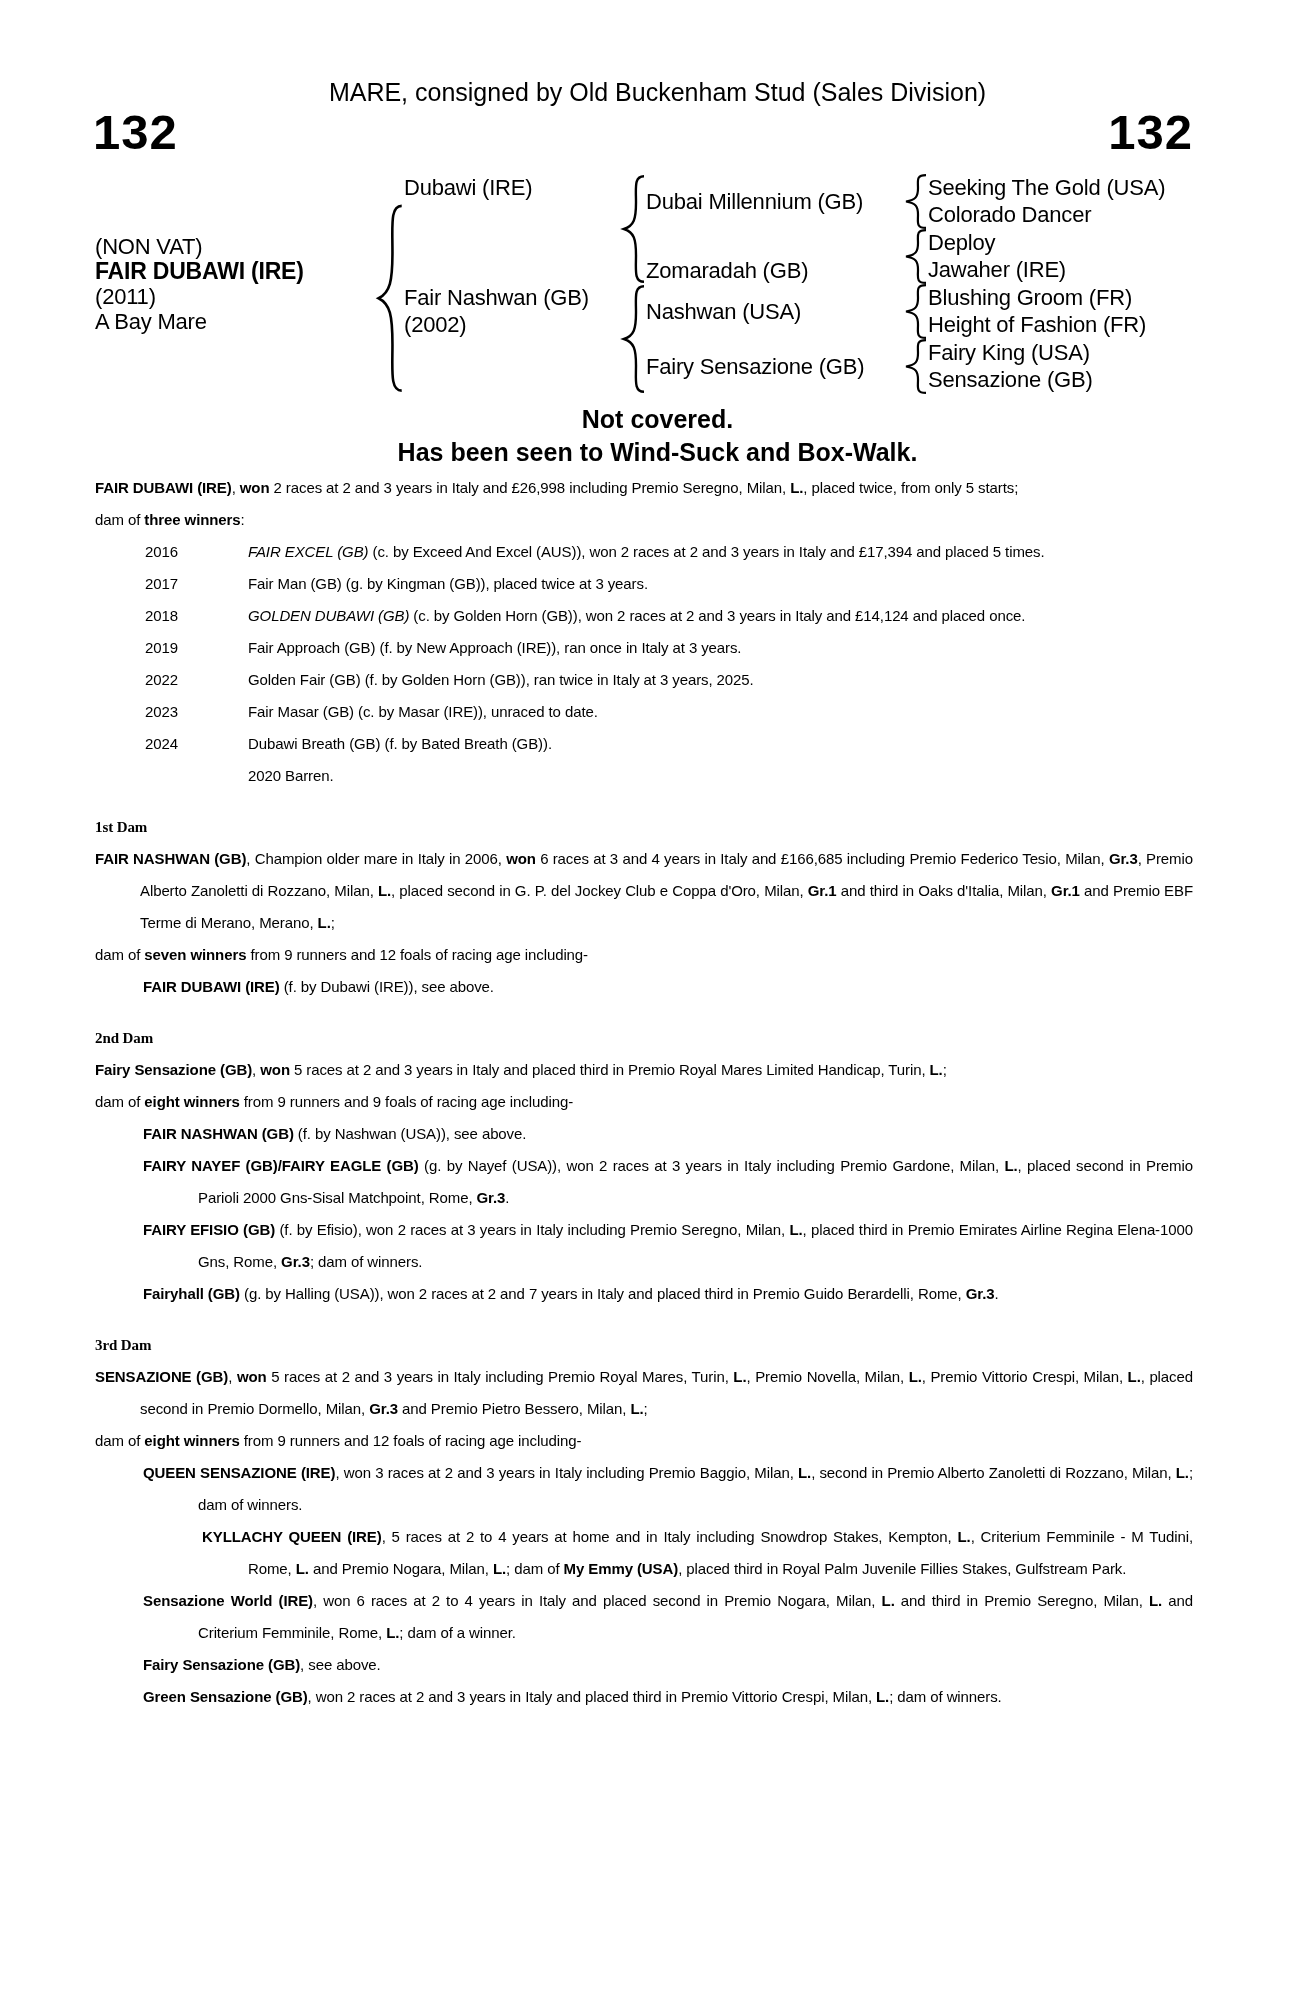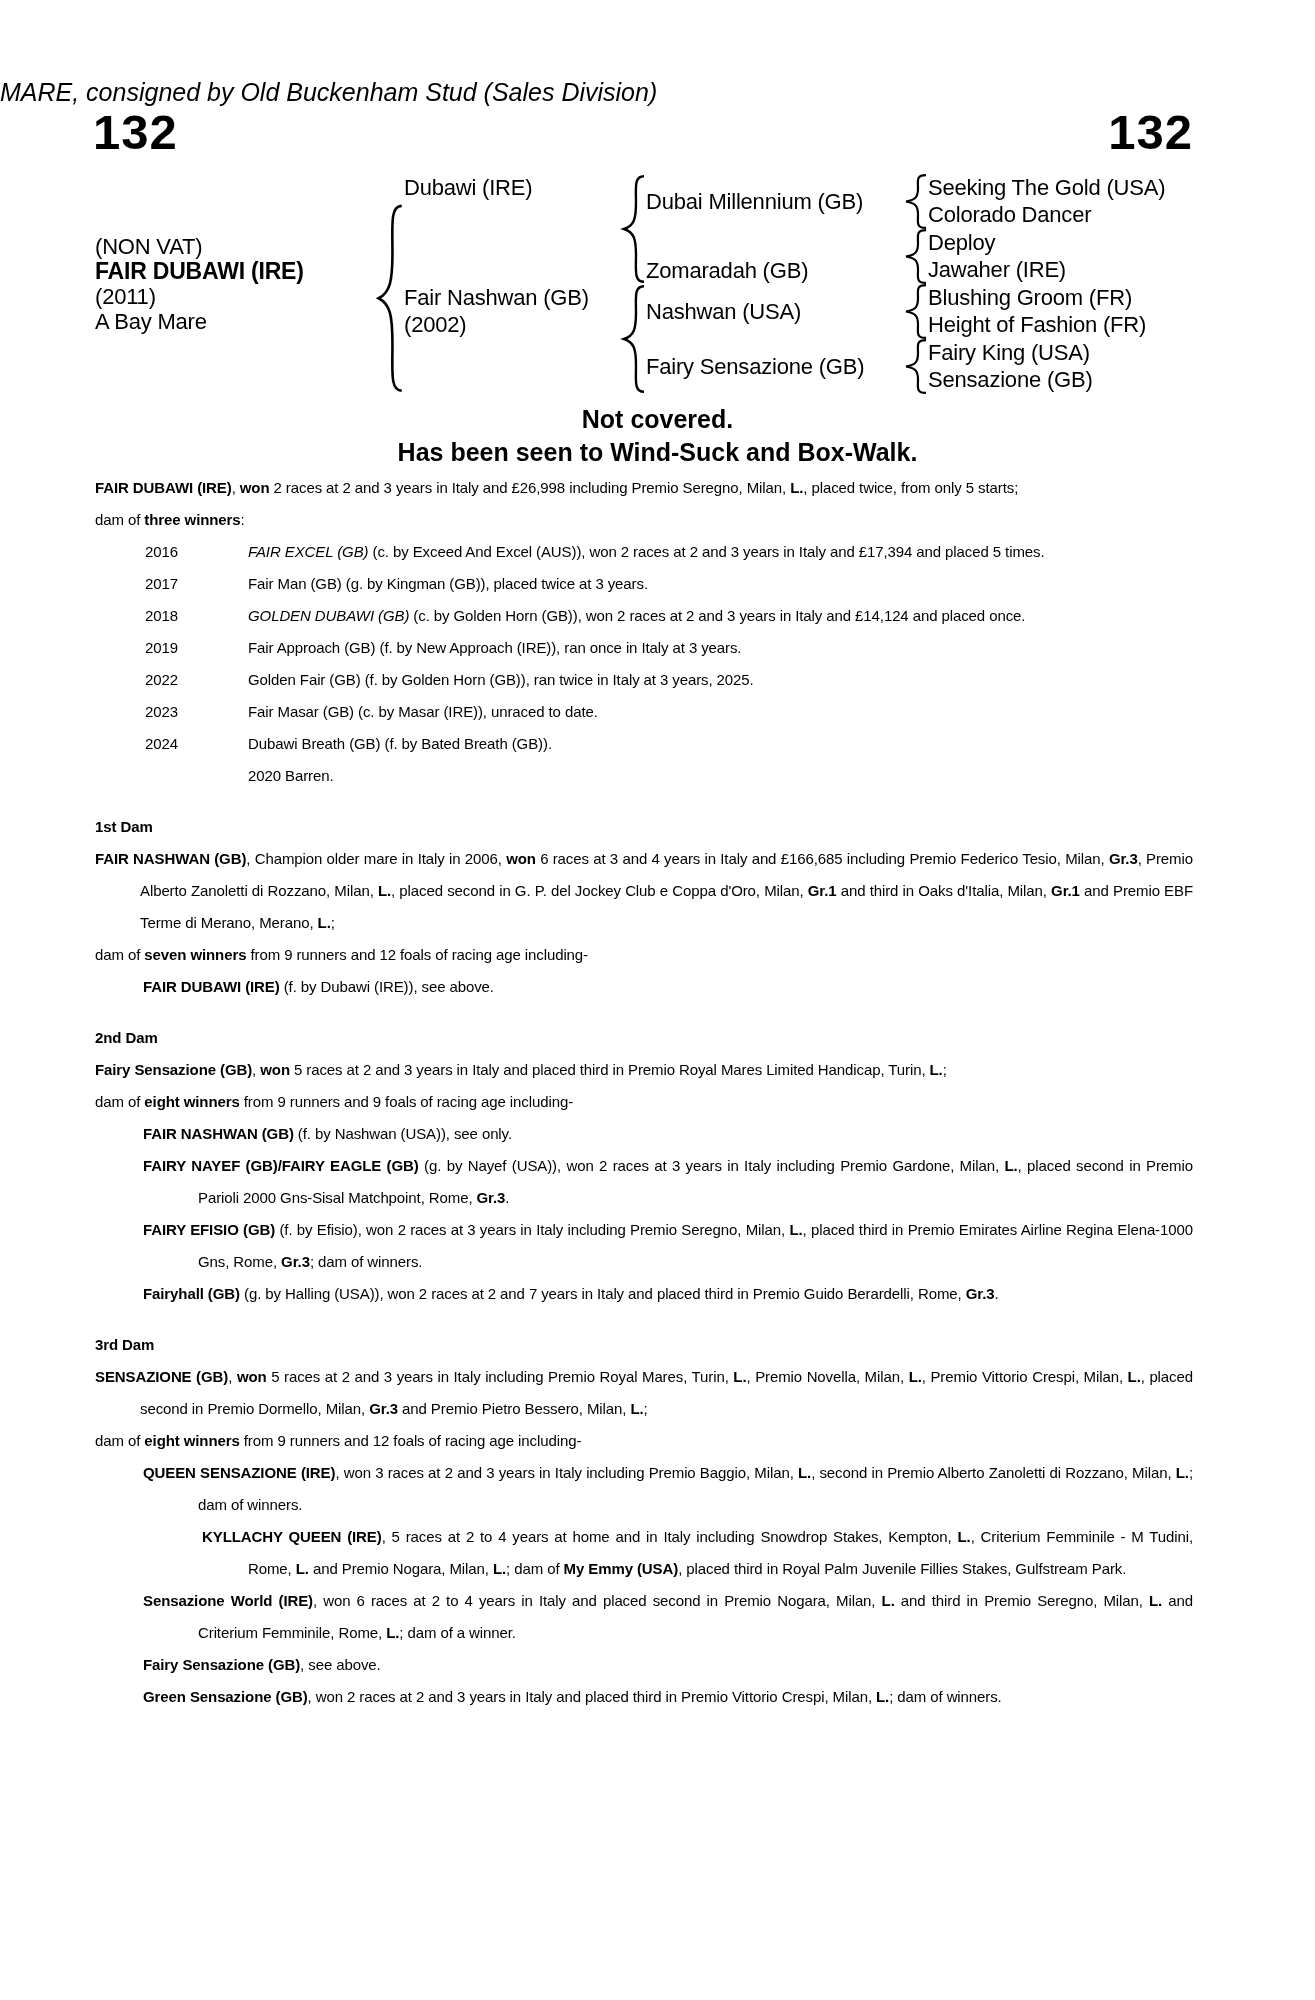--- a/index.html
+++ b/index.html
@@ -6,21 +6,21 @@
   html,body { background:#ffffff; }
   body {
     width:1315px; height:2000px;
     font-family:"Liberation Sans","DejaVu Sans",sans-serif;
     color:#000;
   }
   .page { position:relative; width:1315px; height:2000px; background:#fff; overflow:hidden; }
 
   .header-note {
     position:absolute; top:78px; left:0; width:100%;
-    font-style:italic; font-size:25px;
+    text-align:center; font-size:25px;
   }
   .lot { position:absolute; top:104px; font-size:49px; font-weight:bold; letter-spacing:1px; }
   .lot.left  { left:93px; }
   .lot.right { right:122px; }
 
   
   .pedigree {
     position:absolute; left:95px; top:174px; width:1122px;
     display:grid;
     grid-template-columns:279px 30px 216px 26px 256px 26px auto;
@@ -51,21 +51,21 @@
     position:absolute; top:403px; left:0; width:100%;
     text-align:center; font-weight:bold; font-size:25px; line-height:33px;
   }
 
   
   .cat-body {
     position:absolute; left:95px; top:472px; width:1098px;
     font-size:15px; line-height:32px; letter-spacing:-0.1px;
     text-align:justify;
   }
-  .blk-heading { font-weight:bold; margin-top:19px; text-align:left; }
+  .blk-heading { font-weight:bold; margin-top:19px; text-align:left;font-family:Liberation Serif, serif; }
   .blk-para0   { padding-left:45px; text-indent:-45px; }
   .blk-entry1  { margin-left:48px;  padding-left:55px; text-indent:-55px; }
   .blk-entry2  { margin-left:107px; padding-left:46px; text-indent:-46px; }
   .produce { margin-left:50px; display:flex; }
   .produce .year  { flex:0 0 103px; }
   .produce .ptext { flex:1; padding-left:48px; text-indent:-48px; text-align:justify; }
   .f-b { font-weight:bold; }
   .f-i { font-style:italic; }
 </style>
 </head>
@@ -186,21 +186,21 @@
         <span class="year"></span>
         <span class="ptext"><span>2020 Barren.</span></span>
       </div>
       <div class="blk-heading">1st Dam</div>
       <div class="blk-para0"><span class="f-b">FAIR NASHWAN (GB)</span><span>, Champion older mare in Italy in 2006, </span><span class="f-b">won</span><span> 6 races at 3 and 4 years in Italy and £166,685 including Premio Federico Tesio, Milan, </span><span class="f-b">Gr.3</span><span>, Premio Alberto Zanoletti di Rozzano, Milan, </span><span class="f-b">L.</span><span>, placed second in G. P. del Jockey Club e Coppa d'Oro, Milan, </span><span class="f-b">Gr.1</span><span> and third in Oaks d'Italia, Milan, </span><span class="f-b">Gr.1</span><span> and Premio EBF Terme di Merano, Merano, </span><span class="f-b">L.</span><span>;</span></div>
       <div class="blk-para0"><span>dam of </span><span class="f-b">seven winners</span><span> from 9 runners and 12 foals of racing age including-</span></div>
       <div class="blk-entry1"><span class="f-b">FAIR DUBAWI (IRE)</span><span> (f. by Dubawi (IRE)), see above.</span></div>
       <div class="blk-heading">2nd Dam</div>
       <div class="blk-para0"><span class="f-b">Fairy Sensazione (GB)</span><span>, </span><span class="f-b">won</span><span> 5 races at 2 and 3 years in Italy and placed third in Premio Royal Mares Limited Handicap, Turin, </span><span class="f-b">L.</span><span>;</span></div>
       <div class="blk-para0"><span>dam of </span><span class="f-b">eight winners</span><span> from 9 runners and 9 foals of racing age including-</span></div>
-      <div class="blk-entry1"><span class="f-b">FAIR NASHWAN (GB)</span><span> (f. by Nashwan (USA)), see only.</span></div>
+      <div class="blk-entry1"><span class="f-b">FAIR NASHWAN (GB)</span><span> (f. by Nashwan (USA)), see above.</span></div>
       <div class="blk-entry1"><span class="f-b">FAIRY NAYEF (GB)/FAIRY EAGLE (GB)</span><span> (g. by Nayef (USA)), won 2 races at 3 years in Italy including Premio Gardone, Milan, </span><span class="f-b">L.</span><span>, placed second in Premio Parioli 2000 Gns-Sisal Matchpoint, Rome, </span><span class="f-b">Gr.3</span><span>.</span></div>
       <div class="blk-entry1"><span class="f-b">FAIRY EFISIO (GB)</span><span> (f. by Efisio), won 2 races at 3 years in Italy including Premio Seregno, Milan, </span><span class="f-b">L.</span><span>, placed third in Premio Emirates Airline Regina Elena-1000 Gns, Rome, </span><span class="f-b">Gr.3</span><span>; dam of winners.</span></div>
       <div class="blk-entry1"><span class="f-b">Fairyhall (GB)</span><span> (g. by Halling (USA)), won 2 races at 2 and 7 years in Italy and placed third in Premio Guido Berardelli, Rome, </span><span class="f-b">Gr.3</span><span>.</span></div>
       <div class="blk-heading">3rd Dam</div>
       <div class="blk-para0"><span class="f-b">SENSAZIONE (GB)</span><span>, </span><span class="f-b">won</span><span> 5 races at 2 and 3 years in Italy including Premio Royal Mares, Turin, </span><span class="f-b">L.</span><span>, Premio Novella, Milan, </span><span class="f-b">L.</span><span>, Premio Vittorio Crespi, Milan, </span><span class="f-b">L.</span><span>, placed second in Premio Dormello, Milan, </span><span class="f-b">Gr.3</span><span> and Premio Pietro Bessero, Milan, </span><span class="f-b">L.</span><span>;</span></div>
       <div class="blk-para0"><span>dam of </span><span class="f-b">eight winners</span><span> from 9 runners and 12 foals of racing age including-</span></div>
       <div class="blk-entry1"><span class="f-b">QUEEN SENSAZIONE (IRE)</span><span>, won 3 races at 2 and 3 years in Italy including Premio Baggio, Milan, </span><span class="f-b">L.</span><span>, second in Premio Alberto Zanoletti di Rozzano, Milan, </span><span class="f-b">L.</span><span>; dam of winners.</span></div>
       <div class="blk-entry2"><span class="f-b">KYLLACHY QUEEN (IRE)</span><span>, 5 races at 2 to 4 years at home and in Italy including Snowdrop Stakes, Kempton, </span><span class="f-b">L.</span><span>, Criterium Femminile - M Tudini, Rome, </span><span class="f-b">L.</span><span> and Premio Nogara, Milan, </span><span class="f-b">L.</span><span>; dam of </span><span class="f-b">My Emmy (USA)</span><span>, placed third in Royal Palm Juvenile Fillies Stakes, Gulfstream Park.</span></div>
       <div class="blk-entry1"><span class="f-b">Sensazione World (IRE)</span><span>, won 6 races at 2 to 4 years in Italy and placed second in Premio Nogara, Milan, </span><span class="f-b">L.</span><span> and third in Premio Seregno, Milan, </span><span class="f-b">L.</span><span> and Criterium Femminile, Rome, </span><span class="f-b">L.</span><span>; dam of a winner.</span></div>
       <div class="blk-entry1"><span class="f-b">Fairy Sensazione (GB)</span><span>, see above.</span></div>

